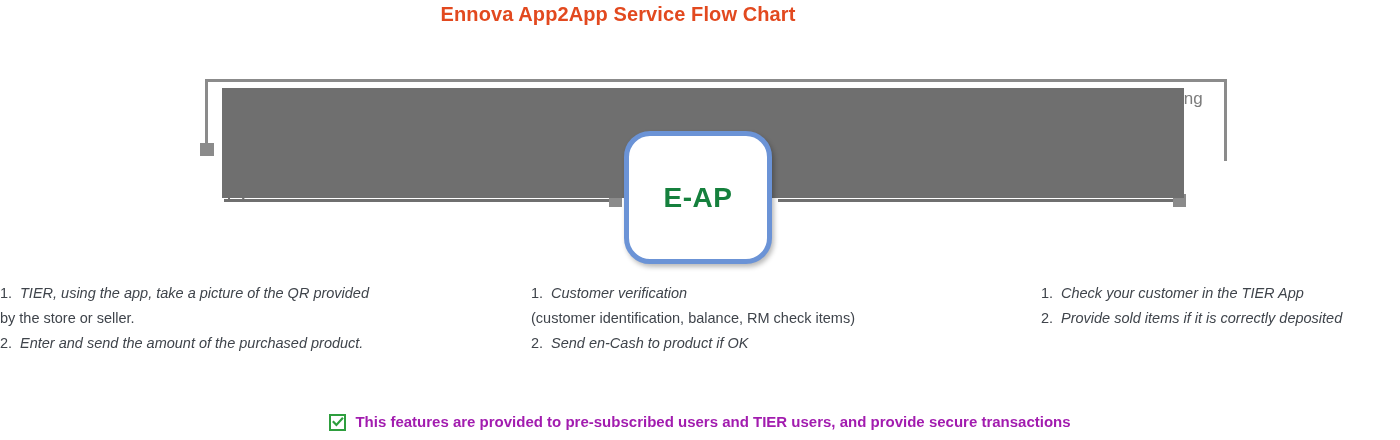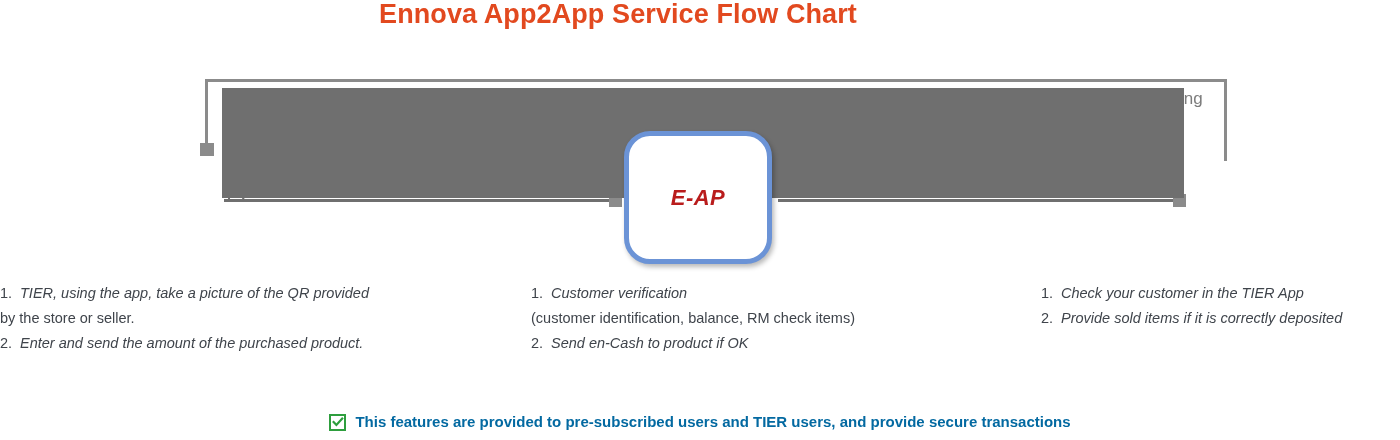--- a/index.html
+++ b/index.html
@@ -16,21 +16,21 @@
     color: #3a3f45;
   }
 
   
   #chart-title {
     position: absolute;
     top: 0px;
     left: 0;
     width: 1236px;
     text-align: center;
-    font-size: 27px;
+    font-size: 20px;
     font-weight: 600;
     letter-spacing: 0.1px;
     color: #e2491f;
     line-height: 28px;
     white-space: nowrap;
   }
 
   
   #diagram-stage {
     position: absolute;
@@ -160,25 +160,24 @@
     background: #ffffff;
     border: 5px solid #6b93d6;
     border-radius: 26px;
     box-sizing: border-box;
     box-shadow: 2px 3px 5px rgba(0,0,0,0.28);
     display: flex;
     align-items: center;
     justify-content: center;
   }
   #eap-label {
-    font-size: 22px;
+    font-size: 28px;
     font-weight: 700;
-    color: #b91c1c;
+    color: #15803d;
     letter-spacing: 0.5px;
-    font-style: italic;
   }
 
   
   .step-column {
     position: absolute;
     font-size: 14.5px;
     line-height: 25px;
     color: #3f444b;
   }
   #column-left  { left: 0px;    top: 281px; width: 520px; }
@@ -215,21 +214,21 @@
     box-sizing: border-box;
     margin-right: 9px;
     display: flex;
     align-items: center;
     justify-content: center;
     flex: 0 0 auto;
   }
   #footer-checkbox svg { display: block; }
   #footer-text {
     font-size: 15px;
-    color: #0369a1;
+    color: #a21caf;
     font-weight: 600;
     white-space: nowrap;
     line-height: 20px;
   }
 </style>
 </head>
 <body>
 
 <div id="chart-title">Ennova App2App Service Flow Chart</div>
 

